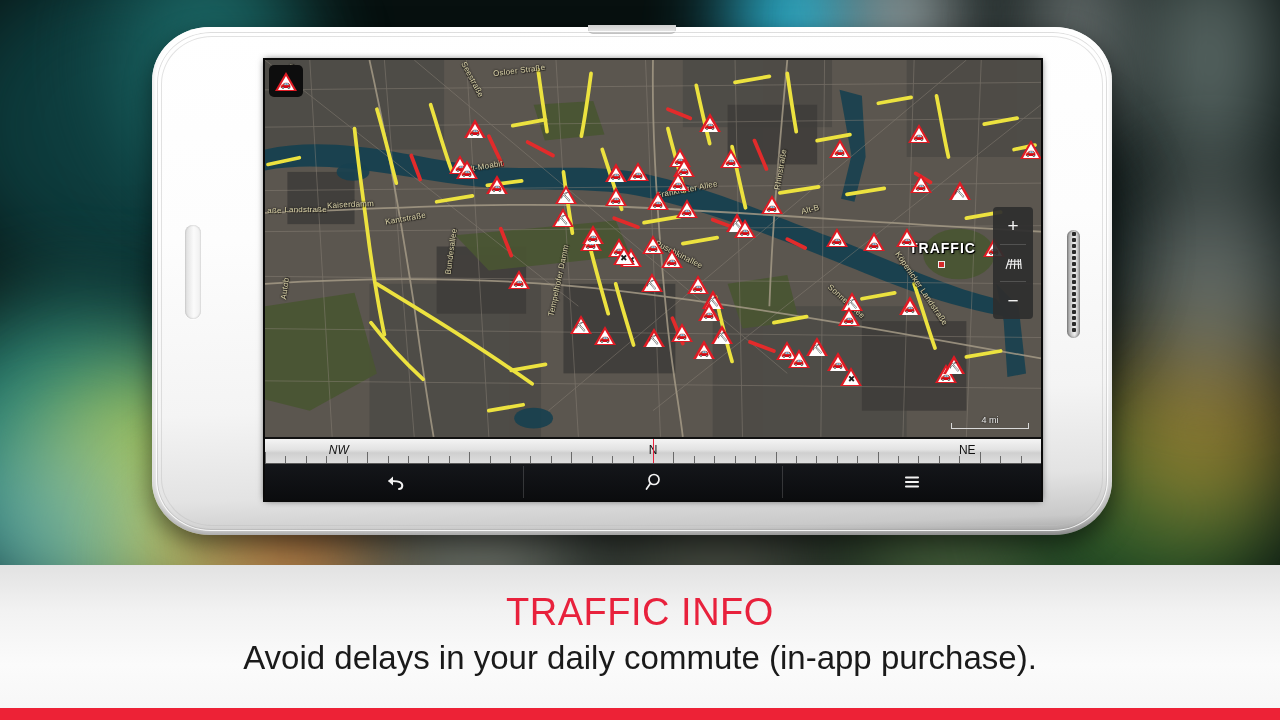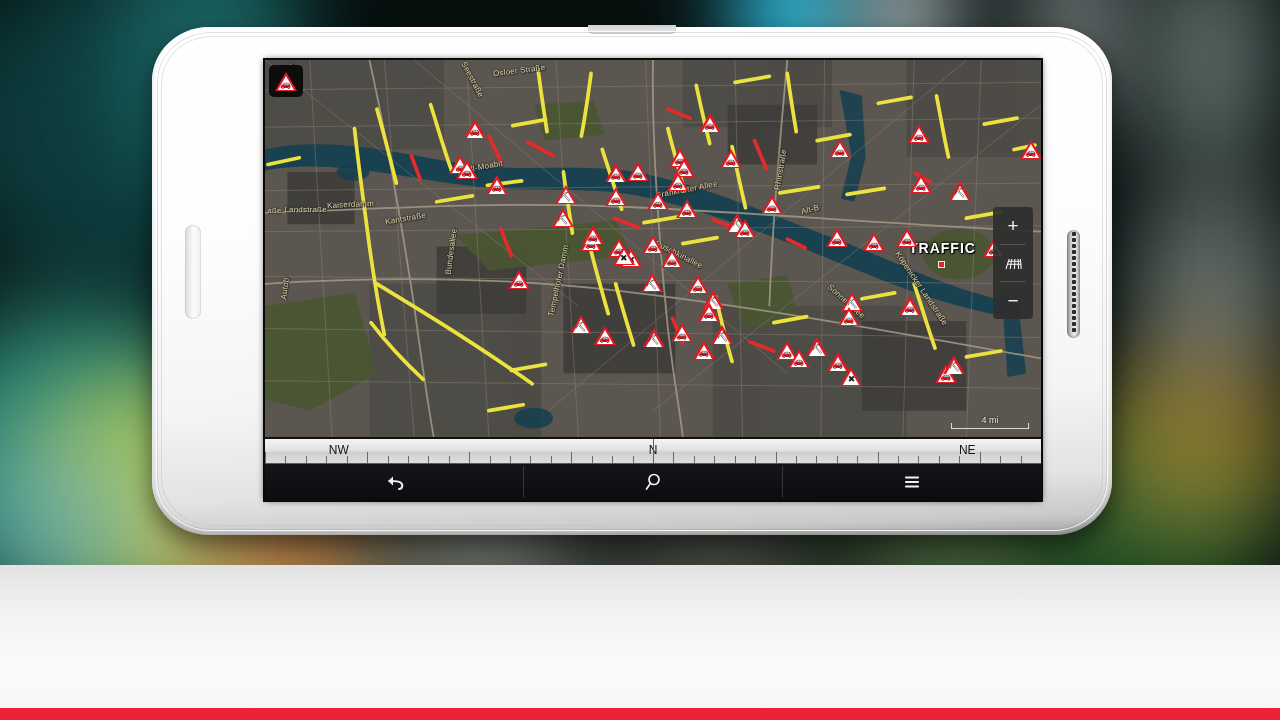--- a/index.html
+++ b/index.html
@@ -739,21 +739,21 @@
           <div class="tick" style="left: 612.632px; height: 11px;"></div>
           <div class="tick" style="left: 633.053px; height: 7px;"></div>
           <div class="tick" style="left: 653.474px; height: 7px;"></div>
           <div class="tick" style="left: 673.895px; height: 7px;"></div>
           <div class="tick" style="left: 694.316px; height: 7px;"></div>
           <div class="tick" style="left: 714.737px; height: 11px;"></div>
           <div class="tick" style="left: 735.158px; height: 7px;"></div>
           <div class="tick" style="left: 755.579px; height: 7px;"></div>
         </div>
       <div id="compass-dirs">
-          <div class="dirlabel" style="left: 9.5%;">NW</div>
+          <div class="dirlabel" style="left: 9.5%; font-style: italic;">NW</div>
           <div class="dirlabel" style="left: 50%;">N</div>
           <div class="dirlabel" style="left: 90.5%;">NE</div>
         </div>
       <div id="compass-needle" style="left: 50%; background: rgb(232, 33, 60);"></div>
     </div>
 
     <div id="navbar">
       <div class="navcell">
         <svg width="22" height="20" viewBox="0 0 22 20">
           <path d="M16 17 C19.5 17 20.5 12.5 17.5 10.5 C15 8.8 10 9 6.5 9" stroke="#f2f2f2" stroke-width="2" fill="none" stroke-linecap="round"></path>
@@ -775,14 +775,16 @@
               <path d="M4 8 H16"></path>
               <path d="M4 12.5 H16"></path>
           </g>
         </svg>
       </div>
     </div>
   </div>
 </div>
 
 <div id="caption-panel">
+  <div id="title-text" style="color: rgb(232, 33, 60);">TRAFFIC INFO</div>
+  <div id="subtitle-text">Avoid delays in your daily commute (in-app purchase).</div>
 </div>
 <div id="red-bar" style="background: rgb(237, 34, 54);"></div>
 
 </body></html>

